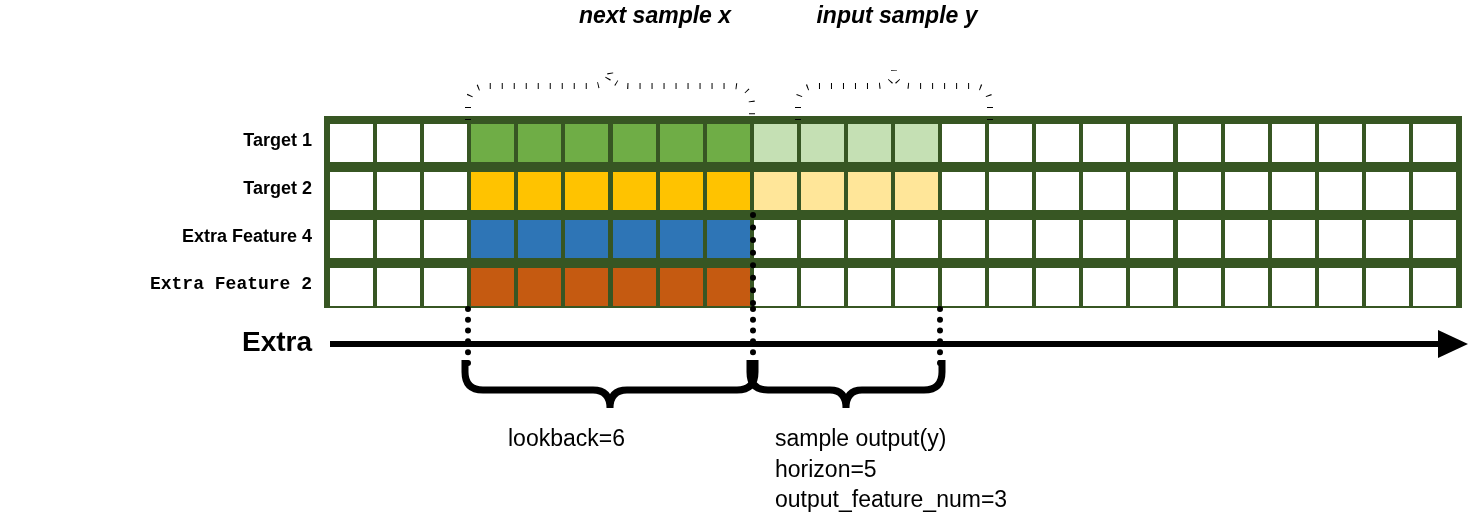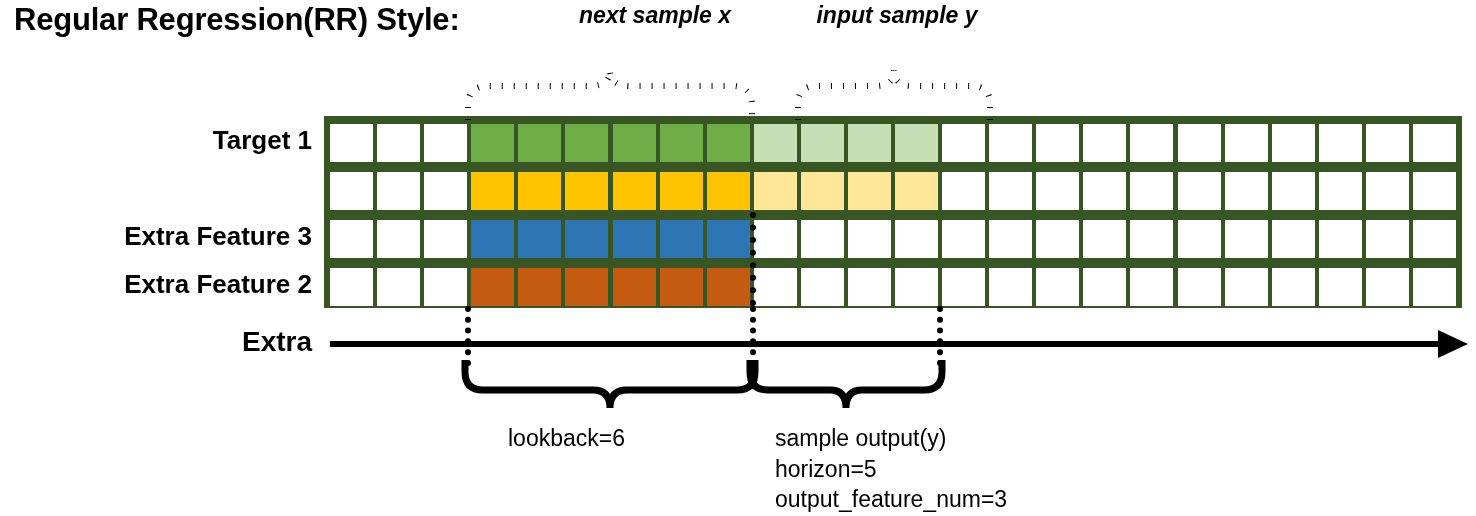--- a/index.html
+++ b/index.html
@@ -31,21 +31,21 @@
     color: #000000;
     letter-spacing: -0.2px;
     white-space: nowrap;
   }
 
   
   .row-label {
     right: 0;
     width: 100%;
     text-align: right;
-    font-size: 26px;
+    font-size: 18px;
     font-weight: bold;
     color: #000000;
     white-space: nowrap;
     margin-left: 28px;
   }
   #row-labels {
     left: 0;
     top: 116px;
     width: 312px;
     height: 192px;
@@ -134,30 +134,32 @@
     color: #000000;
     line-height: 1.33;
     white-space: pre;
   }
 </style>
 </head>
 <body>
 
 <div id="stage">
 
-  <div class="abs" id="page-title">Regular Regression(RR) Style:</div>
 
   <div class="abs" id="row-labels">
     <div class="row-label-slot" style="top:0px;">
       <span class="row-label">Target 1</span>
     </div>
+    <div class="row-label-slot" style="top:48px;">
+      <span class="row-label">Target 2</span>
+    </div>
     <div class="row-label-slot" style="top:96px;">
-      <span class="row-label">Extra Feature 3</span>
+      <span class="row-label">Extra Feature 4</span>
     </div>
-    <div class="row-label-slot" style="top:144px;">
+    <div class="row-label-slot" style="top:144px;font-family:Liberation Mono, monospace;">
       <span class="row-label">Extra Feature 2</span>
     </div>
   </div>
 
   <div class="abs" id="grid">
     <div class="grid-row">
         <div class="cell" style="left: 2px; width: 43.0833px; background: rgb(255, 255, 255);"></div>
         <div class="cell" style="left: 49.0833px; width: 43.0833px; background: rgb(255, 255, 255);"></div>
         <div class="cell" style="left: 96.1667px; width: 43.0833px; background: rgb(255, 255, 255);"></div>
         <div class="cell" style="left: 143.25px; width: 43.0833px; background: rgb(111, 173, 70);"></div>

